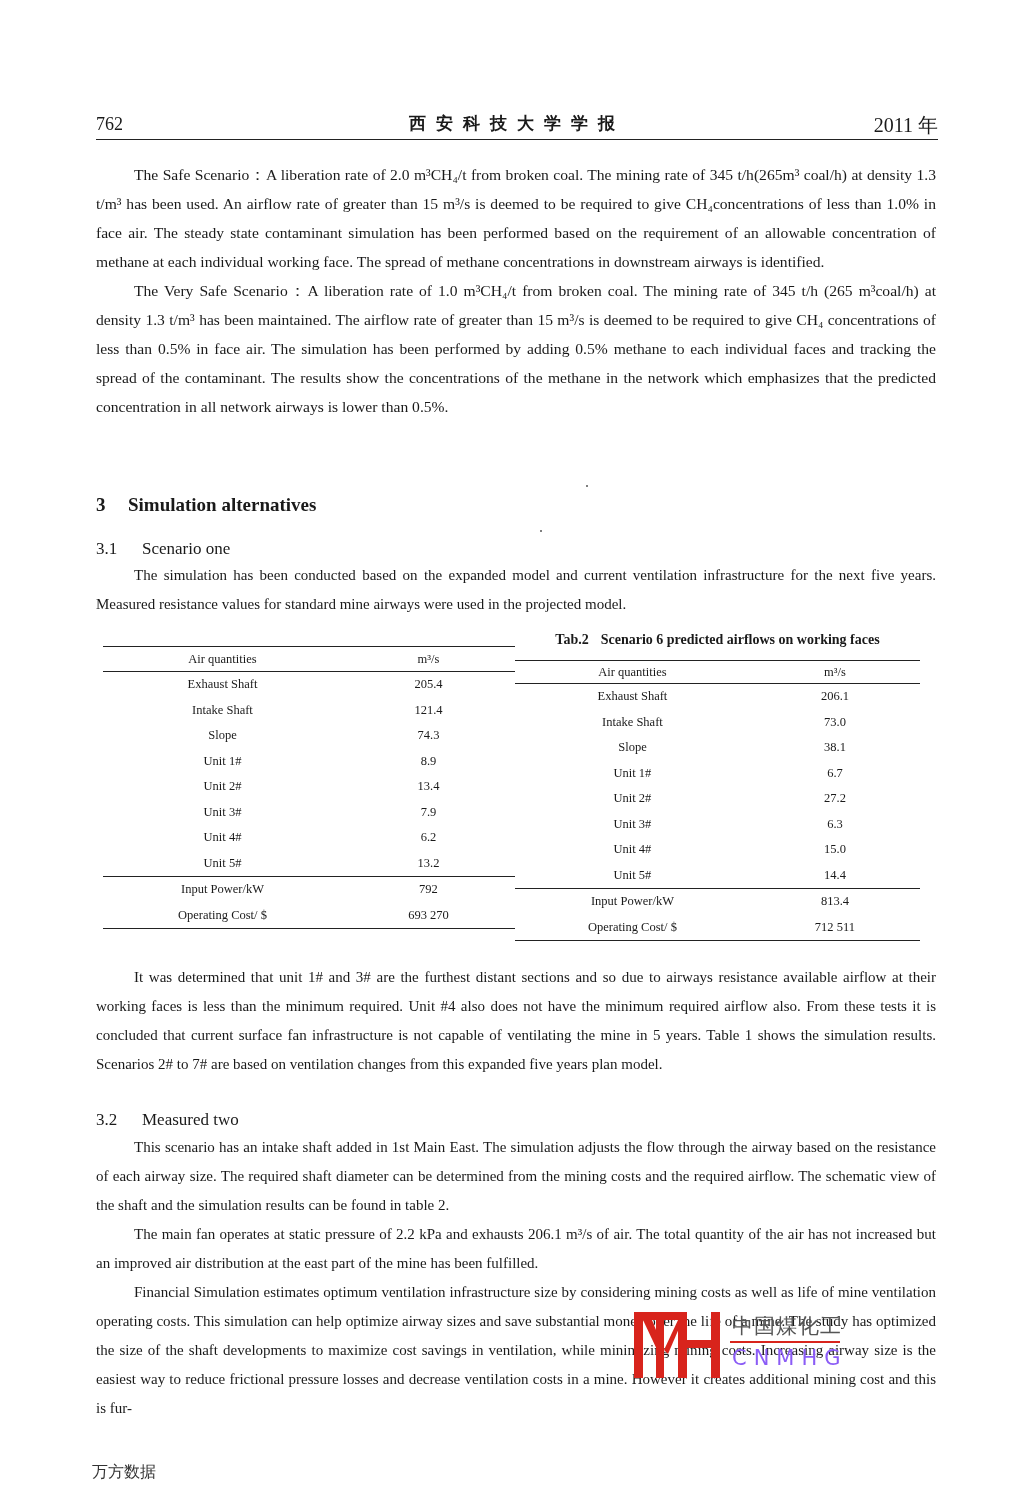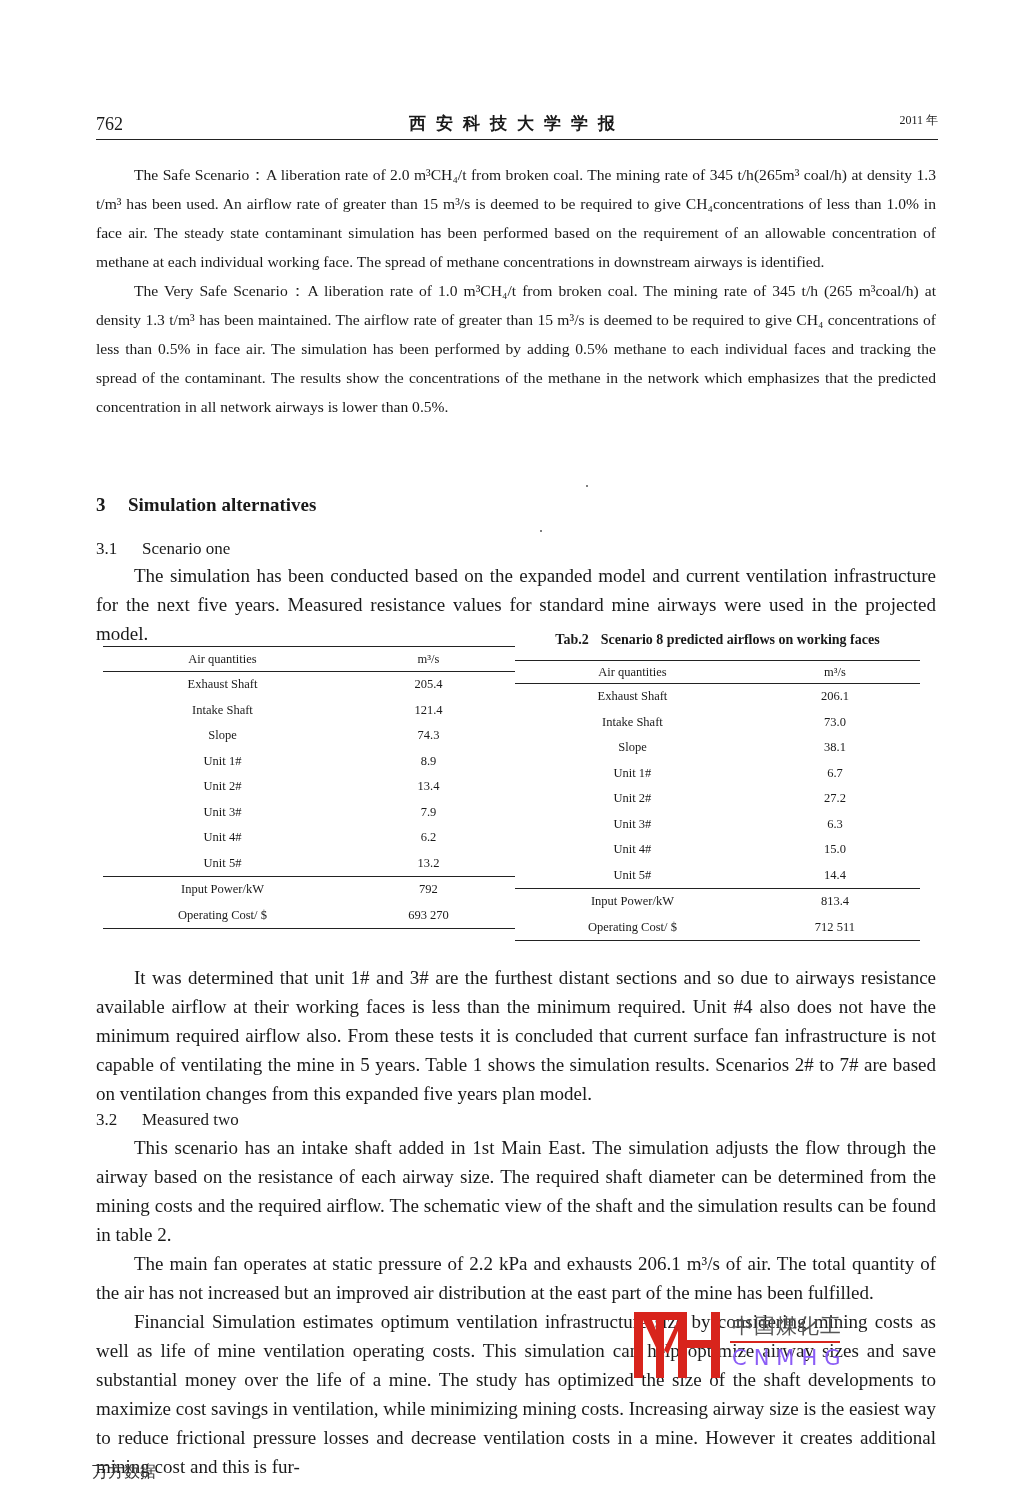--- a/index.html
+++ b/index.html
@@ -3,29 +3,29 @@
 <meta charset="utf-8">
 <style>
   html, body { margin:0; padding:0; background:#fff; }
   body { width:1034px; height:1507px; position:relative; overflow:hidden;
          font-family:"Liberation Serif","DejaVu Serif",serif; color:#1a1a1a; }
   .page-header { position:absolute; left:96px; top:108px; width:842px; height:28px; }
   .page-header .pnum { position:absolute; left:0; top:6px; font-size:18px; }
   .page-header .journal { position:absolute; left:0; right:0; top:4px; text-align:center;
          font-size:17px; font-weight:bold; letter-spacing:10px;
          font-family:"DejaVu Serif","Liberation Serif",serif; }
-  .page-header .year { position:absolute; right:0; top:4px; font-size:12px; }
+  .page-header .year { position:absolute; right:0; top:4px; font-size:20px; }
   .hrule { position:absolute; left:96px; top:139px; width:842px; height:0; border-top:1.8px solid #222; }
   .body { position:absolute; left:96px; top:160px; width:840px; font-size:15.6px; line-height:29px; }
   p { margin:0; text-align:justify; text-indent:38px; }
   .h1 { position:absolute; left:96px; top:494px; font-size:19px; font-weight:bold; }
   .h1 .num { display:inline-block; width:32px; }
   .h2 { position:absolute; font-size:17px; font-weight:normal; }
   .h2 .num { display:inline-block; width:46px; }
-  .para-abs { position:absolute; left:96px; width:840px; font-size:19px; line-height:29px; }
+  .para-abs { position:absolute; left:96px; width:840px; font-size:15px; line-height:29px; }
   .table { position:absolute; font-size:12.5px; }
   .table .caption { font-weight:bold; font-size:14px; text-align:center; white-space:nowrap; margin-bottom:6px; }
   .table .caption .tab { margin-right:12px; }
   .table table { border-collapse:collapse; width:100%;margin-top:12px; }
   .table td { text-align:center; padding:0; height:25.5px; }
   .table thead td { border-top:1.6px solid #222; border-bottom:1px solid #222; height:24px; }
   .table tr.first-foot td { border-top:1px solid #222; }
   .table tr.last td { border-bottom:1.6px solid #222; }
   .watermark { position:absolute; left:634px; top:1312px; width:215px; height:66px; }
   .wm-logo { position:absolute; left:0; top:0; width:86px; height:66px; }
@@ -111,21 +111,21 @@
       <tr class="last">
           <td>Operating Cost/ $</td>
           <td>693 270</td>
         </tr>
     </tbody>
   </table>
 </div>
 
 <div class="table" style="left:515px;top:632px;width:405px;">
   <div class="caption">
-    <span class="tab">Tab.2</span><span>Scenario 8 predicted airflows on working faces</span>
+    <span class="tab">Tab.2</span><span>Scenario 6 predicted airflows on working faces</span>
   </div>
   <table>
     <thead>
       <tr>
         <td style="width:58%;height:22px">Air quantities</td>
         <td style="height:22px">m³/s</td>
       </tr>
     </thead>
     <tbody>
       <tr>

